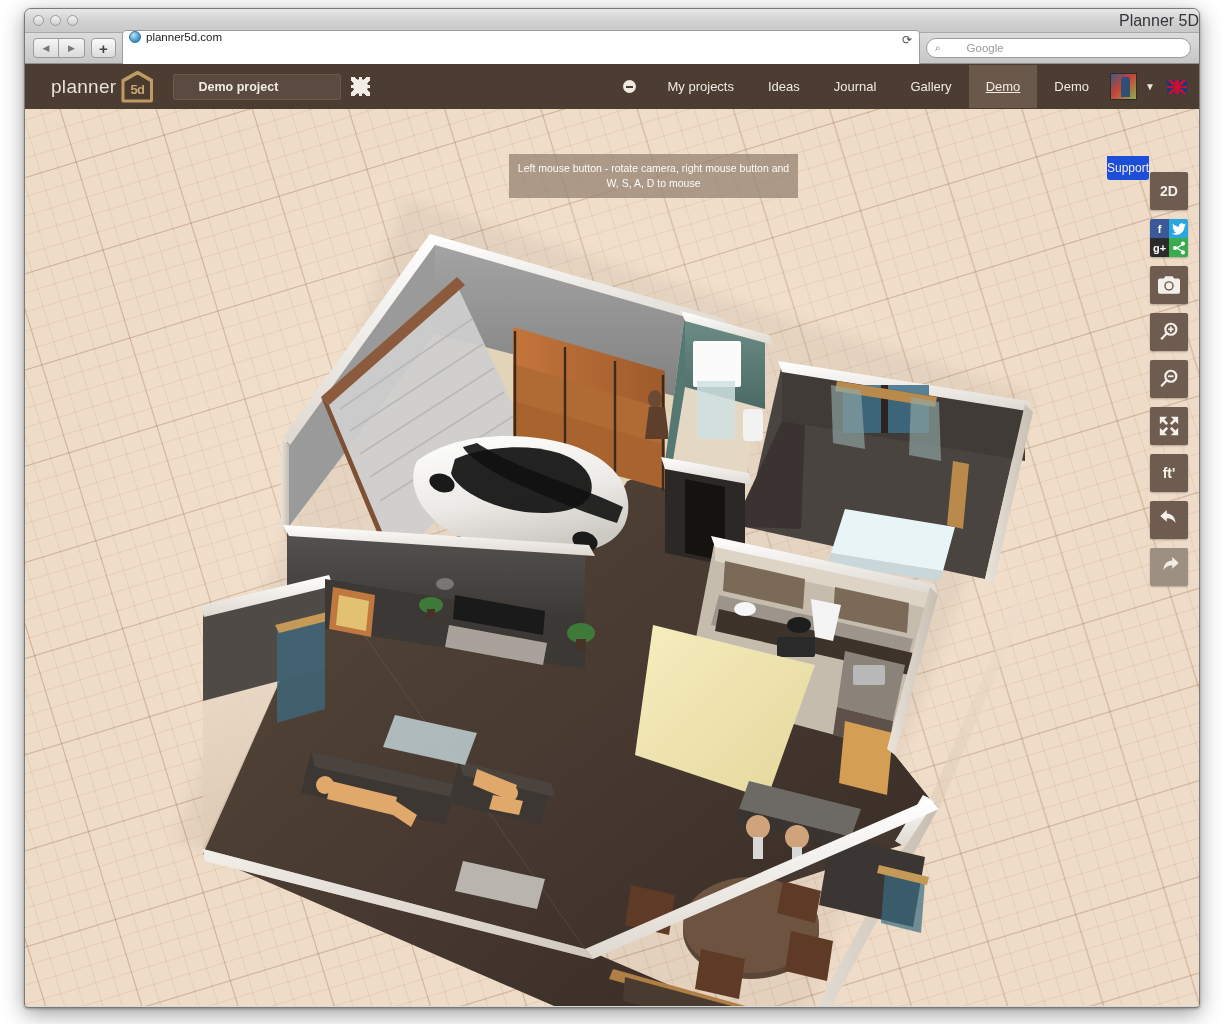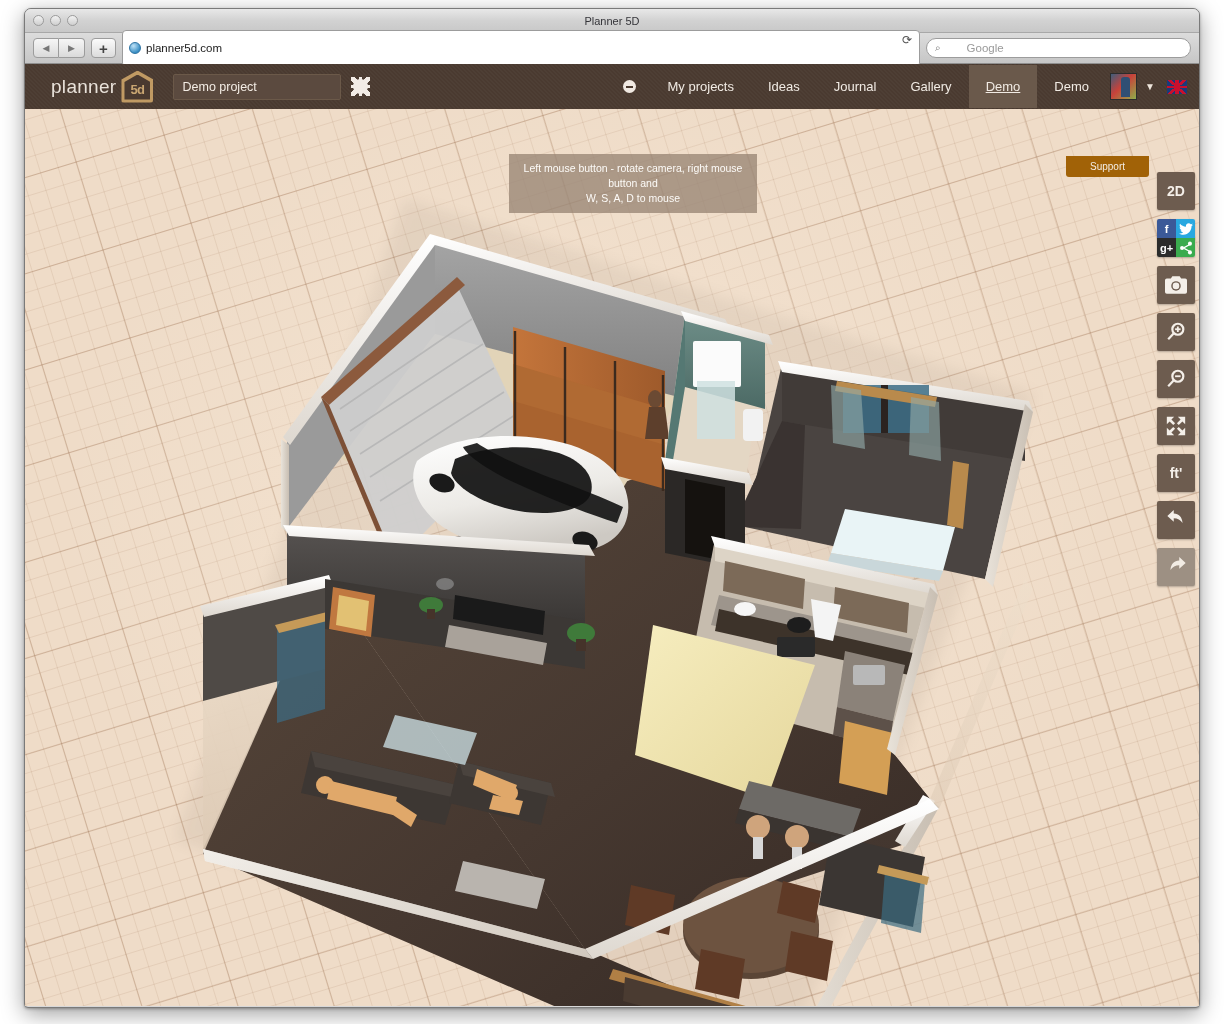--- a/index.html
+++ b/index.html
@@ -28,21 +28,21 @@
     height: 24px;
     background: linear-gradient(to bottom, #e8e8e8 0%, #d2d2d2 50%, #c8c8c8 100%);
     border-bottom: 1px solid #a8a8a8;
     display: flex; align-items: center;
   }
   #window-controls { position: absolute; left: 8px; top: 6px; display: flex; gap: 6px; }
   .wc { width: 11px; height: 11px; border-radius: 50%;
         background: linear-gradient(to bottom,#f2f2f2,#cfcfcf);
         border: 1px solid #9a9a9a; }
   #titlebar .title {
-    width: 100%; text-align: center; font-size: 11px; color: #35353a;
+    width: 100%; text-align: right; font-size: 16px; color: #35353a;
     font-family: "Liberation Sans", sans-serif;
   }
 
   
   #nav-toolbar {
     height: 31px;
     background: linear-gradient(to bottom, #dcdcdc 0%, #c6c6c6 100%);
     border-bottom: 1px solid #8f8f8f;
     display: flex; align-items: center; padding: 0 8px; gap: 6px;
   }
@@ -59,21 +59,21 @@
   .plusbtn {
     width: 25px; height: 20px; border-radius: 4px;
     background: linear-gradient(to bottom,#fbfbfb,#dcdcdc);
     border: 1px solid #9c9c9c;
     display: flex; align-items: center; justify-content: center;
     font-size: 15px; color: #444; font-weight: bold; line-height: 1;
   }
   #address-field {
     flex: 1; height: 37px; border-radius: 4px;
     background: #ffffff; border: 1px solid #9c9c9c;
-    display: flex; align-items: center; padding: 0 6px; gap: 5px;
+    display: flex; padding: 0 6px; gap: 5px;
     position: relative;
   }
   .globe-icon {
     width: 12px; height: 12px; border-radius: 50%;
     background: radial-gradient(circle at 35% 30%, #bfe2f7, #3a8fc4 70%);
     border: 1px solid #2d73a3; flex-shrink: 0;
   }
   #address-text { font-size: 11.5px; color: #1a1a1a; }
   #reload-btn {
     position: absolute; right: 4px; top: 2px;
@@ -130,21 +130,21 @@
   }
 
   #project-field {
     margin-left: 20px;
     width: 168px; height: 26px;
     background: #5b4a3f;
     border: 1px solid #6b5949;
     border-radius: 2px;
     display: flex; align-items: center; padding: 0 8px;
   }
-  #project-name { font-size: 12.5px; color: #f3ece4; font-weight: normal; }
+  #project-name { font-size: 12.5px; color: #f3ece4; font-weight: bold; margin-left: 16px; }
   #project-settings-btn {
     width: 26px; height: 26px; margin-left: 6px;
     display: flex; align-items: center; justify-content: center;
   }
   .gear {
     width: 15px; height: 15px; position: relative;
     background: #f2ece6; border-radius: 50%;
   }
   .gear::before {
     content: ''; position: absolute; left: 50%; top: 50%;
@@ -199,32 +199,32 @@
       linear-gradient(to bottom, transparent 42%, #c8102e 42%, #c8102e 58%, transparent 58%),
       linear-gradient(to right, transparent 42%, #c8102e 42%, #c8102e 58%, transparent 58%),
       linear-gradient(42deg, transparent 45%, #c8102e 45%, #c8102e 55%, transparent 55%),
       linear-gradient(-42deg, transparent 45%, #c8102e 45%, #c8102e 55%, transparent 55%),
       #1b3a7a;
   }
 
   
   #camera-hint {
     position: absolute; left: 484px; top: 45px;
-    width: 248px; padding: 7px 3px;
+    width: 289px; padding: 7px 3px;
     background: rgba(152,133,117,0.78);
     color: #fdfbf8; font-size: 10.5px; text-align: center;
     line-height: 15px;
     z-index: 25;
   }
 
   
   #support-tab {
     position: absolute; right: 50px; top: 47px;
-    background: #a16207; color: #f3ece5;
-    font-size: 10px; padding: 5px 24px;
+    background: #1d4ed8; color: #f3ece5;
+    font-size: 12px; padding: 5px 0;
     border-radius: 0 0 3px 3px;
     z-index: 26;
   }
 
   
   #canvas3d {
     position: absolute; left: 0; top: 45px; right: 0; bottom: 0;
     overflow: hidden;
     background: #e9d6c3;
   }
@@ -239,21 +239,21 @@
     background-size: 92px 92px, 92px 92px, 18.4px 18.4px, 18.4px 18.4px;
     transform: rotate(-17deg);
   }
   #grid-vignette {
     position: absolute; inset: 0;
     background: radial-gradient(ellipse at 48% 45%, rgba(255,245,232,0.28) 0%, rgba(232,210,186,0) 62%);
   }
 
   
   #right-toolbar {
-    position: absolute; right: 3px; top: 63px;
+    position: absolute; right: 10px; top: 63px;
     width: 40px;
     display: flex; flex-direction: column; align-items: center; gap: 9px;
     z-index: 28;
   }
   .tool-btn {
     width: 38px; height: 38px;
     background: #6d5c4f;
     border-radius: 2px;
     display: flex; align-items: center; justify-content: center;
     color: #f4efe9;

